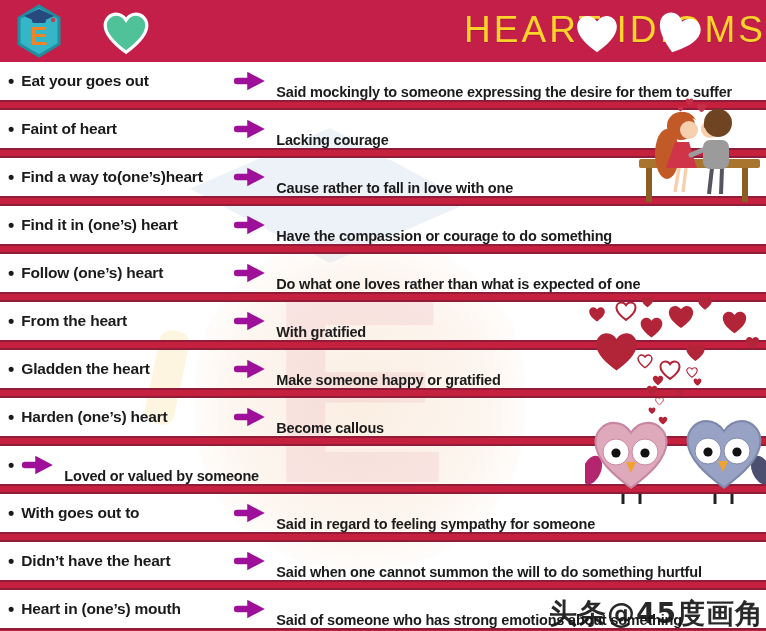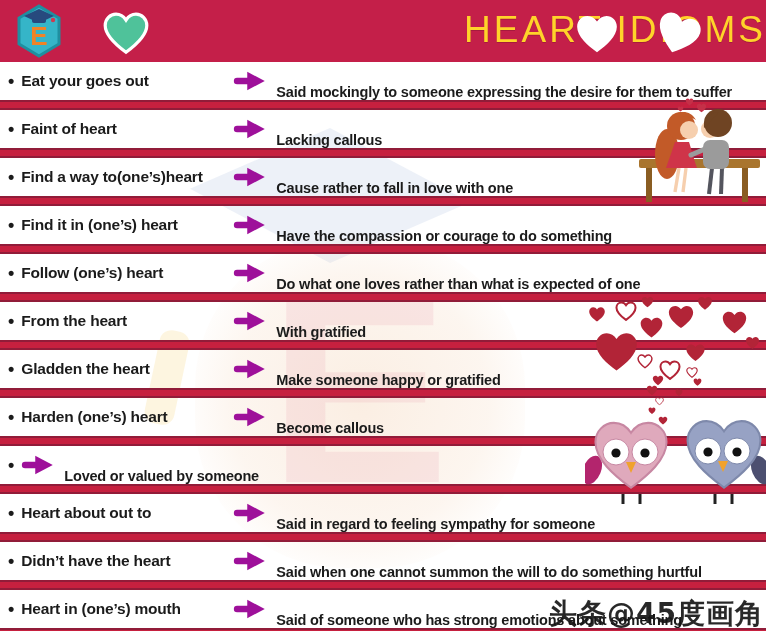--- a/index.html
+++ b/index.html
@@ -104,21 +104,21 @@
     </div>
     <div class="separator"></div>
 
     <div class="row">
       <span class="bullet">•</span>
       <span class="idiom">Faint of heart</span>
       <svg class="arrow" viewBox="0 0 36 26">
         <path class="shaft" d="M4 13 H17"></path>
         <path d="M15 3 L34 13 L15 23 Z"></path>
       </svg>
-      <span class="meaning">Lacking callous</span>
+      <span class="meaning">Lacking courage</span>
     </div>
     <div class="separator"></div>
 
     <div class="row">
       <span class="bullet">•</span>
       <span class="idiom">Find a way to(one’s)heart</span>
       <svg class="arrow" viewBox="0 0 36 26">
         <path class="shaft" d="M4 13 H17"></path>
         <path d="M15 3 L34 13 L15 23 Z"></path>
       </svg>
@@ -186,21 +186,21 @@
       <svg class="arrow" viewBox="0 0 36 26">
         <path class="shaft" d="M4 13 H17"></path>
         <path d="M15 3 L34 13 L15 23 Z"></path>
       </svg>
       <span class="meaning">Loved or valued by someone</span>
     </div>
     <div class="separator"></div>
 
     <div class="row">
       <span class="bullet">•</span>
-      <span class="idiom">Heart about out to</span>
+      <span class="idiom">With goes out to</span>
       <svg class="arrow" viewBox="0 0 36 26">
         <path class="shaft" d="M4 13 H17"></path>
         <path d="M15 3 L34 13 L15 23 Z"></path>
       </svg>
       <span class="meaning">Said in regard to feeling sympathy for someone</span>
     </div>
     <div class="separator"></div>
 
     <div class="row">
       <span class="bullet">•</span>

